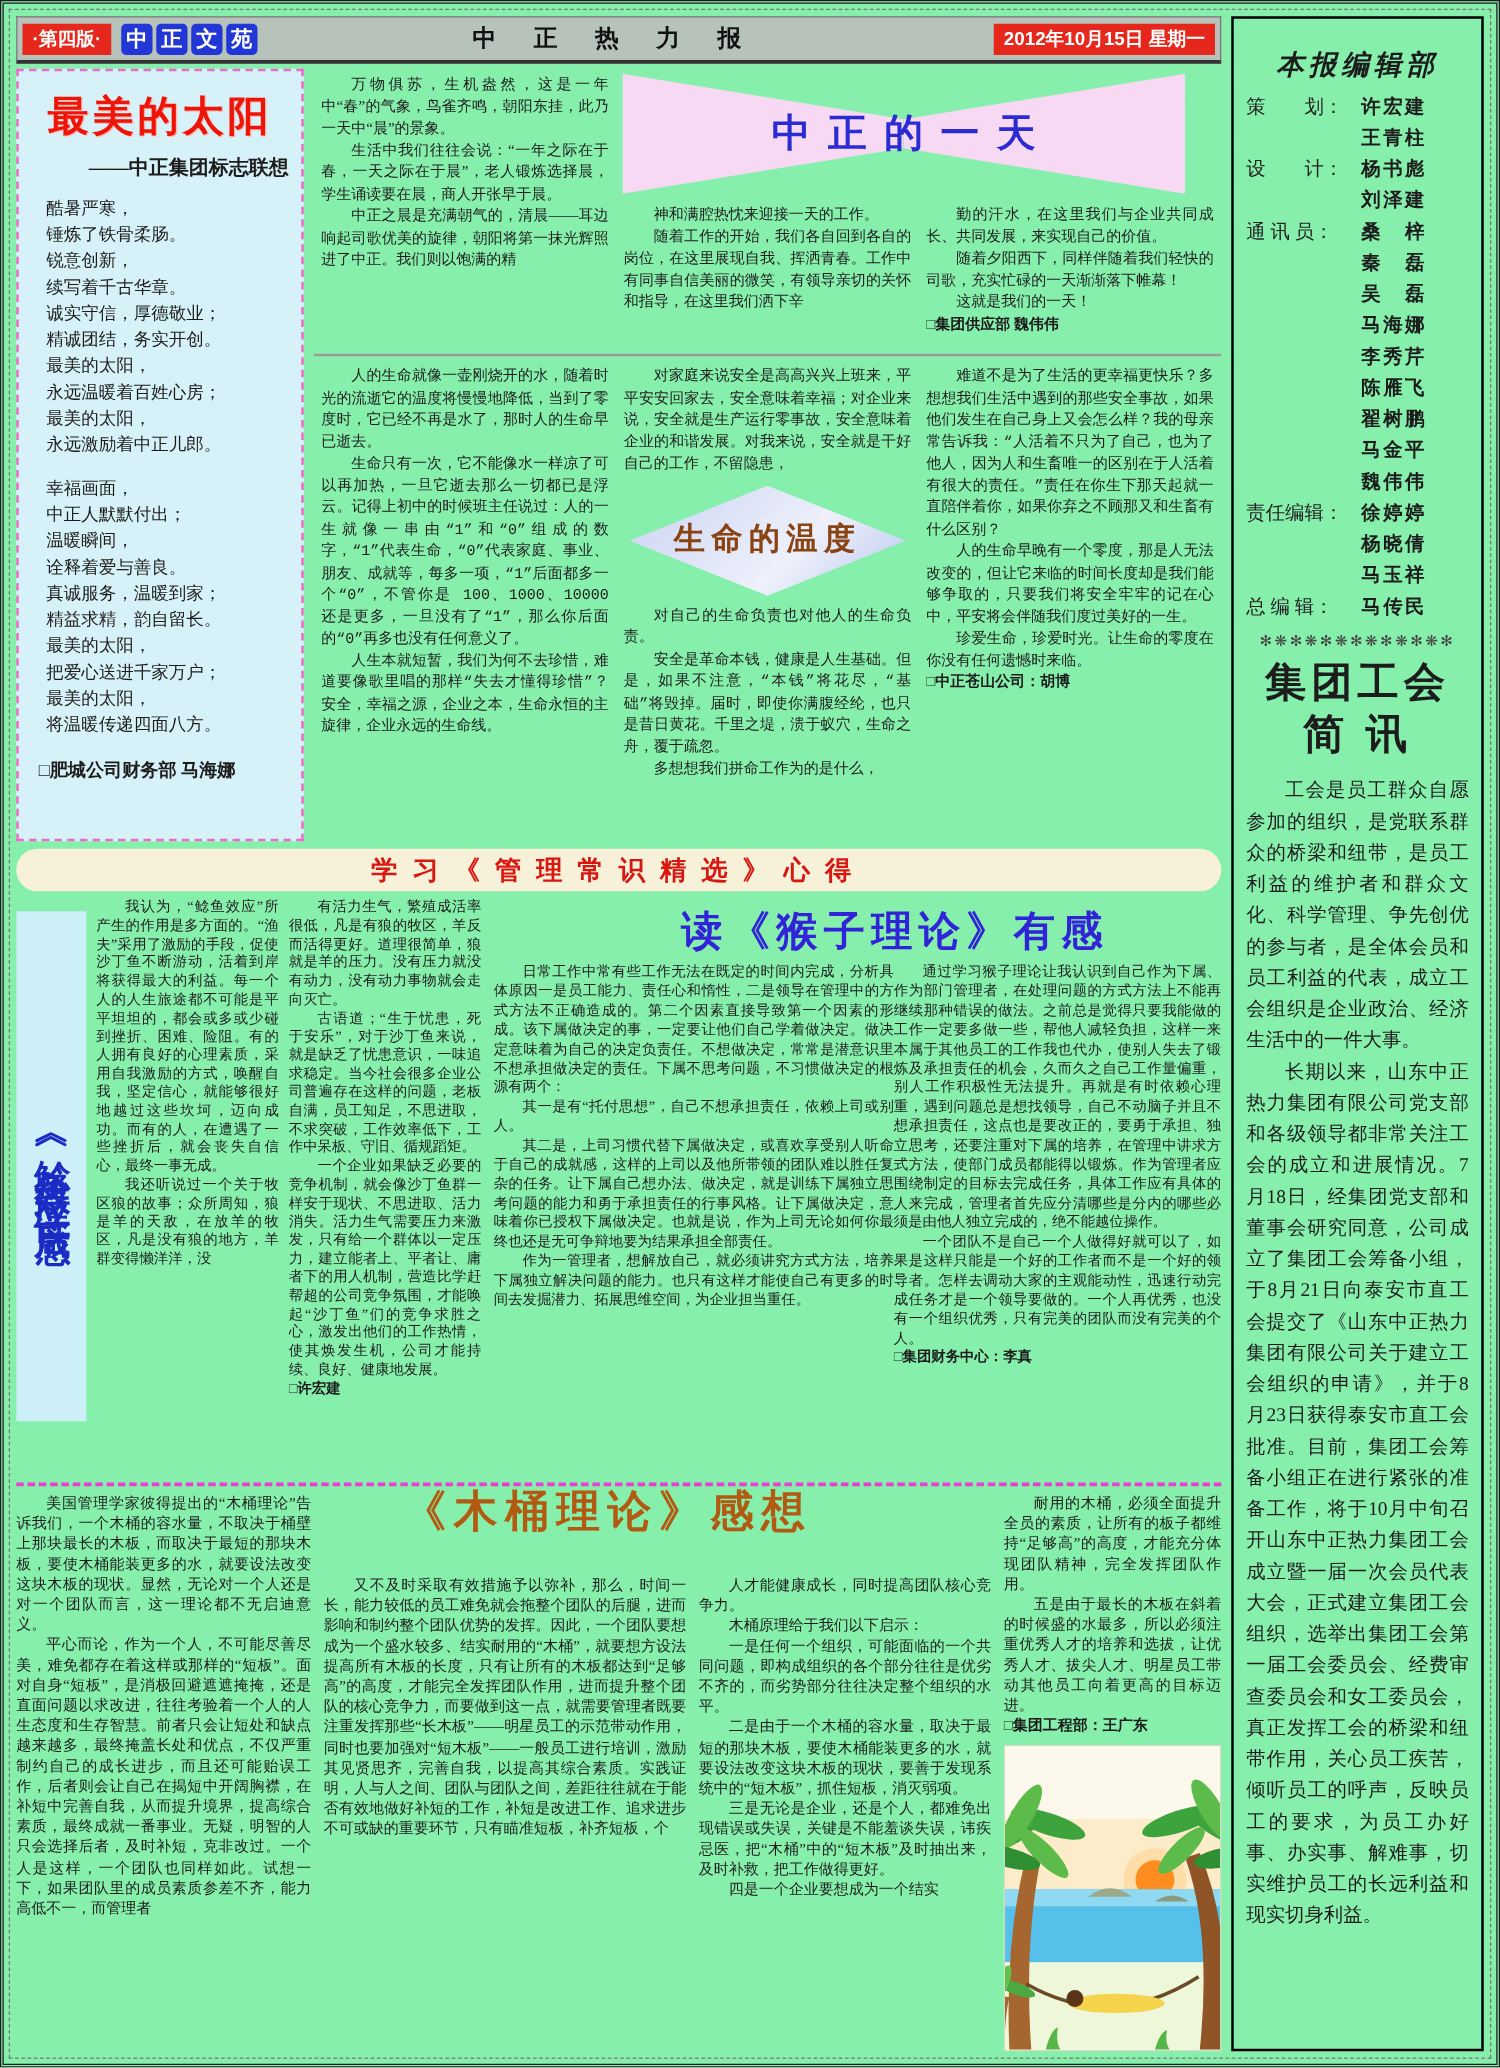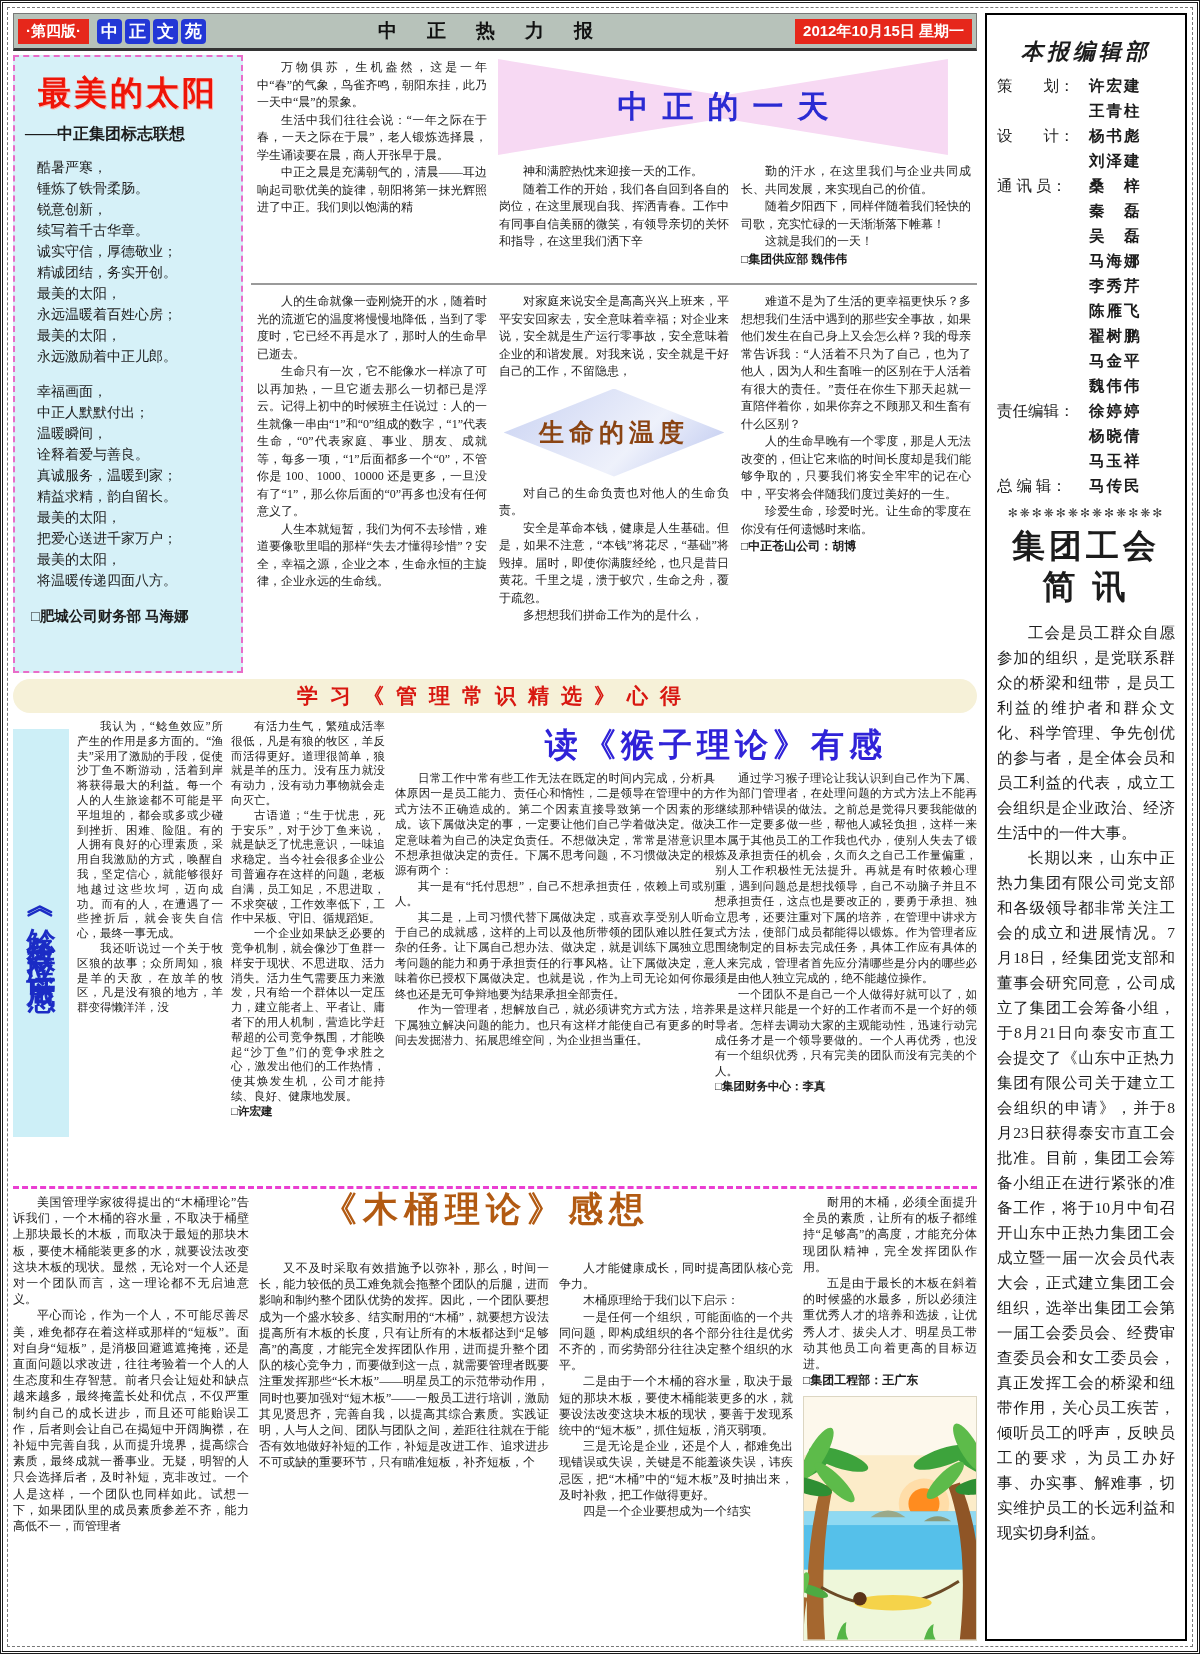--- a/index.html
+++ b/index.html
@@ -1,57 +1,57 @@
 <!DOCTYPE html>
 <html><head>
 <meta charset="utf-8">
 <style>
   html,body{margin:0;padding:0;background:#e9e9e9;}
   .page{position:relative;width:1200px;height:1654px;box-sizing:border-box;margin:0 auto;
-    background:#ffffff;border:3px double #1a1a1a;outline:1px dashed #777;outline-offset:-8px;
+    background:#86efac;border:3px double #1a1a1a;outline:1px dashed #777;outline-offset:-8px;
     padding:10px;display:flex;gap:8px;font-family:"Liberation Serif",serif;color:#1c1c1c;}
   .main{width:964px;display:flex;flex-direction:column;box-sizing:border-box;}
   
   .masthead{height:34px;background:#b7c2ba;border:1px solid #777;border-bottom:3px solid #333;
     display:flex;align-items:center;padding:0 4px;gap:8px;flex:none;}
   .redbox{background:#e6271b;color:#fff;font-weight:bold;font-family:"Liberation Sans",sans-serif;
     padding:3px 8px;font-size:15px;white-space:nowrap;}
   .logo{display:flex;gap:3px;}
   .logo span{display:inline-flex;align-items:center;justify-content:center;width:25px;height:25px;
     background:#2337d6;color:#fff;font-weight:bold;font-size:17px;border-radius:4px;}
   .papername{flex:1;text-align:center;font-size:19px;font-weight:bold;letter-spacing:30px;color:#111;}
   
   .art p{margin:0;text-indent:2em;text-align:justify;}
   .byline{text-align:right;font-weight:bold;margin-top:6px;text-indent:0 !important;}
   
   .toprow{display:flex;gap:8px;height:618px;flex:none;margin-top:4px;}
   .poem{width:230px;flex:none;box-sizing:border-box;background:#d6f1f8;border:2px dashed #e96cc9;
     padding:8px 10px;overflow:hidden;}
   .poem-title{color:#ee1508;font-size:33px;font-weight:bold;letter-spacing:3px;text-align:center;
     text-shadow:1px 1px 0 #ffb3ab;margin:6px 0 8px;}
-  .poem-sub{font-size:16px;font-weight:bold;text-align:left;margin-bottom:12px;}
+  .poem-sub{font-size:16px;font-weight:bold;text-align:right;margin-bottom:12px;}
   .poem-lines div{font-size:14px;line-height:21px;padding-left:12px;}
   .poem .gap{height:14px;}
   .poem-byline{margin-top:16px;font-size:14.5px;padding-left:6px;font-weight:bold;}
   .topright{flex:1;display:flex;flex-direction:column;min-width:0;}
   
   .day{height:230px;flex:none;position:relative;border-bottom:2px solid #9a9a9a;
     display:flex;gap:12px;padding:4px 6px 6px;box-sizing:border-box;font-size:12px;line-height:17.5px;}
   .day .c{flex:1;min-width:0;overflow:hidden;}
   .day .c2,.day .c3{padding-top:104px;}
   .bowtie{position:absolute;left:34%;top:4px;width:62%;height:96px;}
   .bowtie .wl,.bowtie .wr{position:absolute;top:0;width:50%;height:100%;background:#f7d9f3;}
   .bowtie .wl{left:0;clip-path:polygon(0 0,100% 38%,100% 62%,0 100%);}
   .bowtie .wr{right:0;clip-path:polygon(0 38%,100% 0,100% 100%,0 62%);}
   .bowtie .t{position:absolute;inset:0;display:flex;align-items:center;justify-content:center;
     color:#2b2bd2;font-size:31px;font-weight:bold;letter-spacing:14px;text-indent:14px;}
   
   .temp{flex:1;display:flex;gap:12px;padding:8px 6px 4px;box-sizing:border-box;
     font-size:12px;line-height:17.5px;min-height:0;}
-  .temp .c{flex:1;min-width:0;overflow:hidden;}
+  .temp .c{flex:1;min-width:0;overflow:hidden;font-family:Liberation Mono, monospace;}
   .diamond{width:96%;height:88px;margin:8px auto;background:linear-gradient(135deg,#c9d2f2,#eef1fb 60%,#b9c4ee);
     clip-path:polygon(50% 0,100% 50%,50% 100%,0 50%);display:flex;align-items:center;justify-content:center;}
   .diamond span{color:#8a4413;font-size:25px;font-weight:bold;letter-spacing:5px;}
   
   .band{height:34px;flex:none;margin:6px 0;background:#f6f1d8;border-radius:17px;
     display:flex;align-items:center;justify-content:center;color:#d81710;font-size:21px;
     font-weight:bold;letter-spacing:12px;}
   
   .midrow{height:464px;flex:none;display:flex;gap:10px;min-height:0;}
   .catfish{width:372px;flex:none;display:flex;gap:8px;font-size:11.5px;line-height:14.8px;overflow:hidden;}

